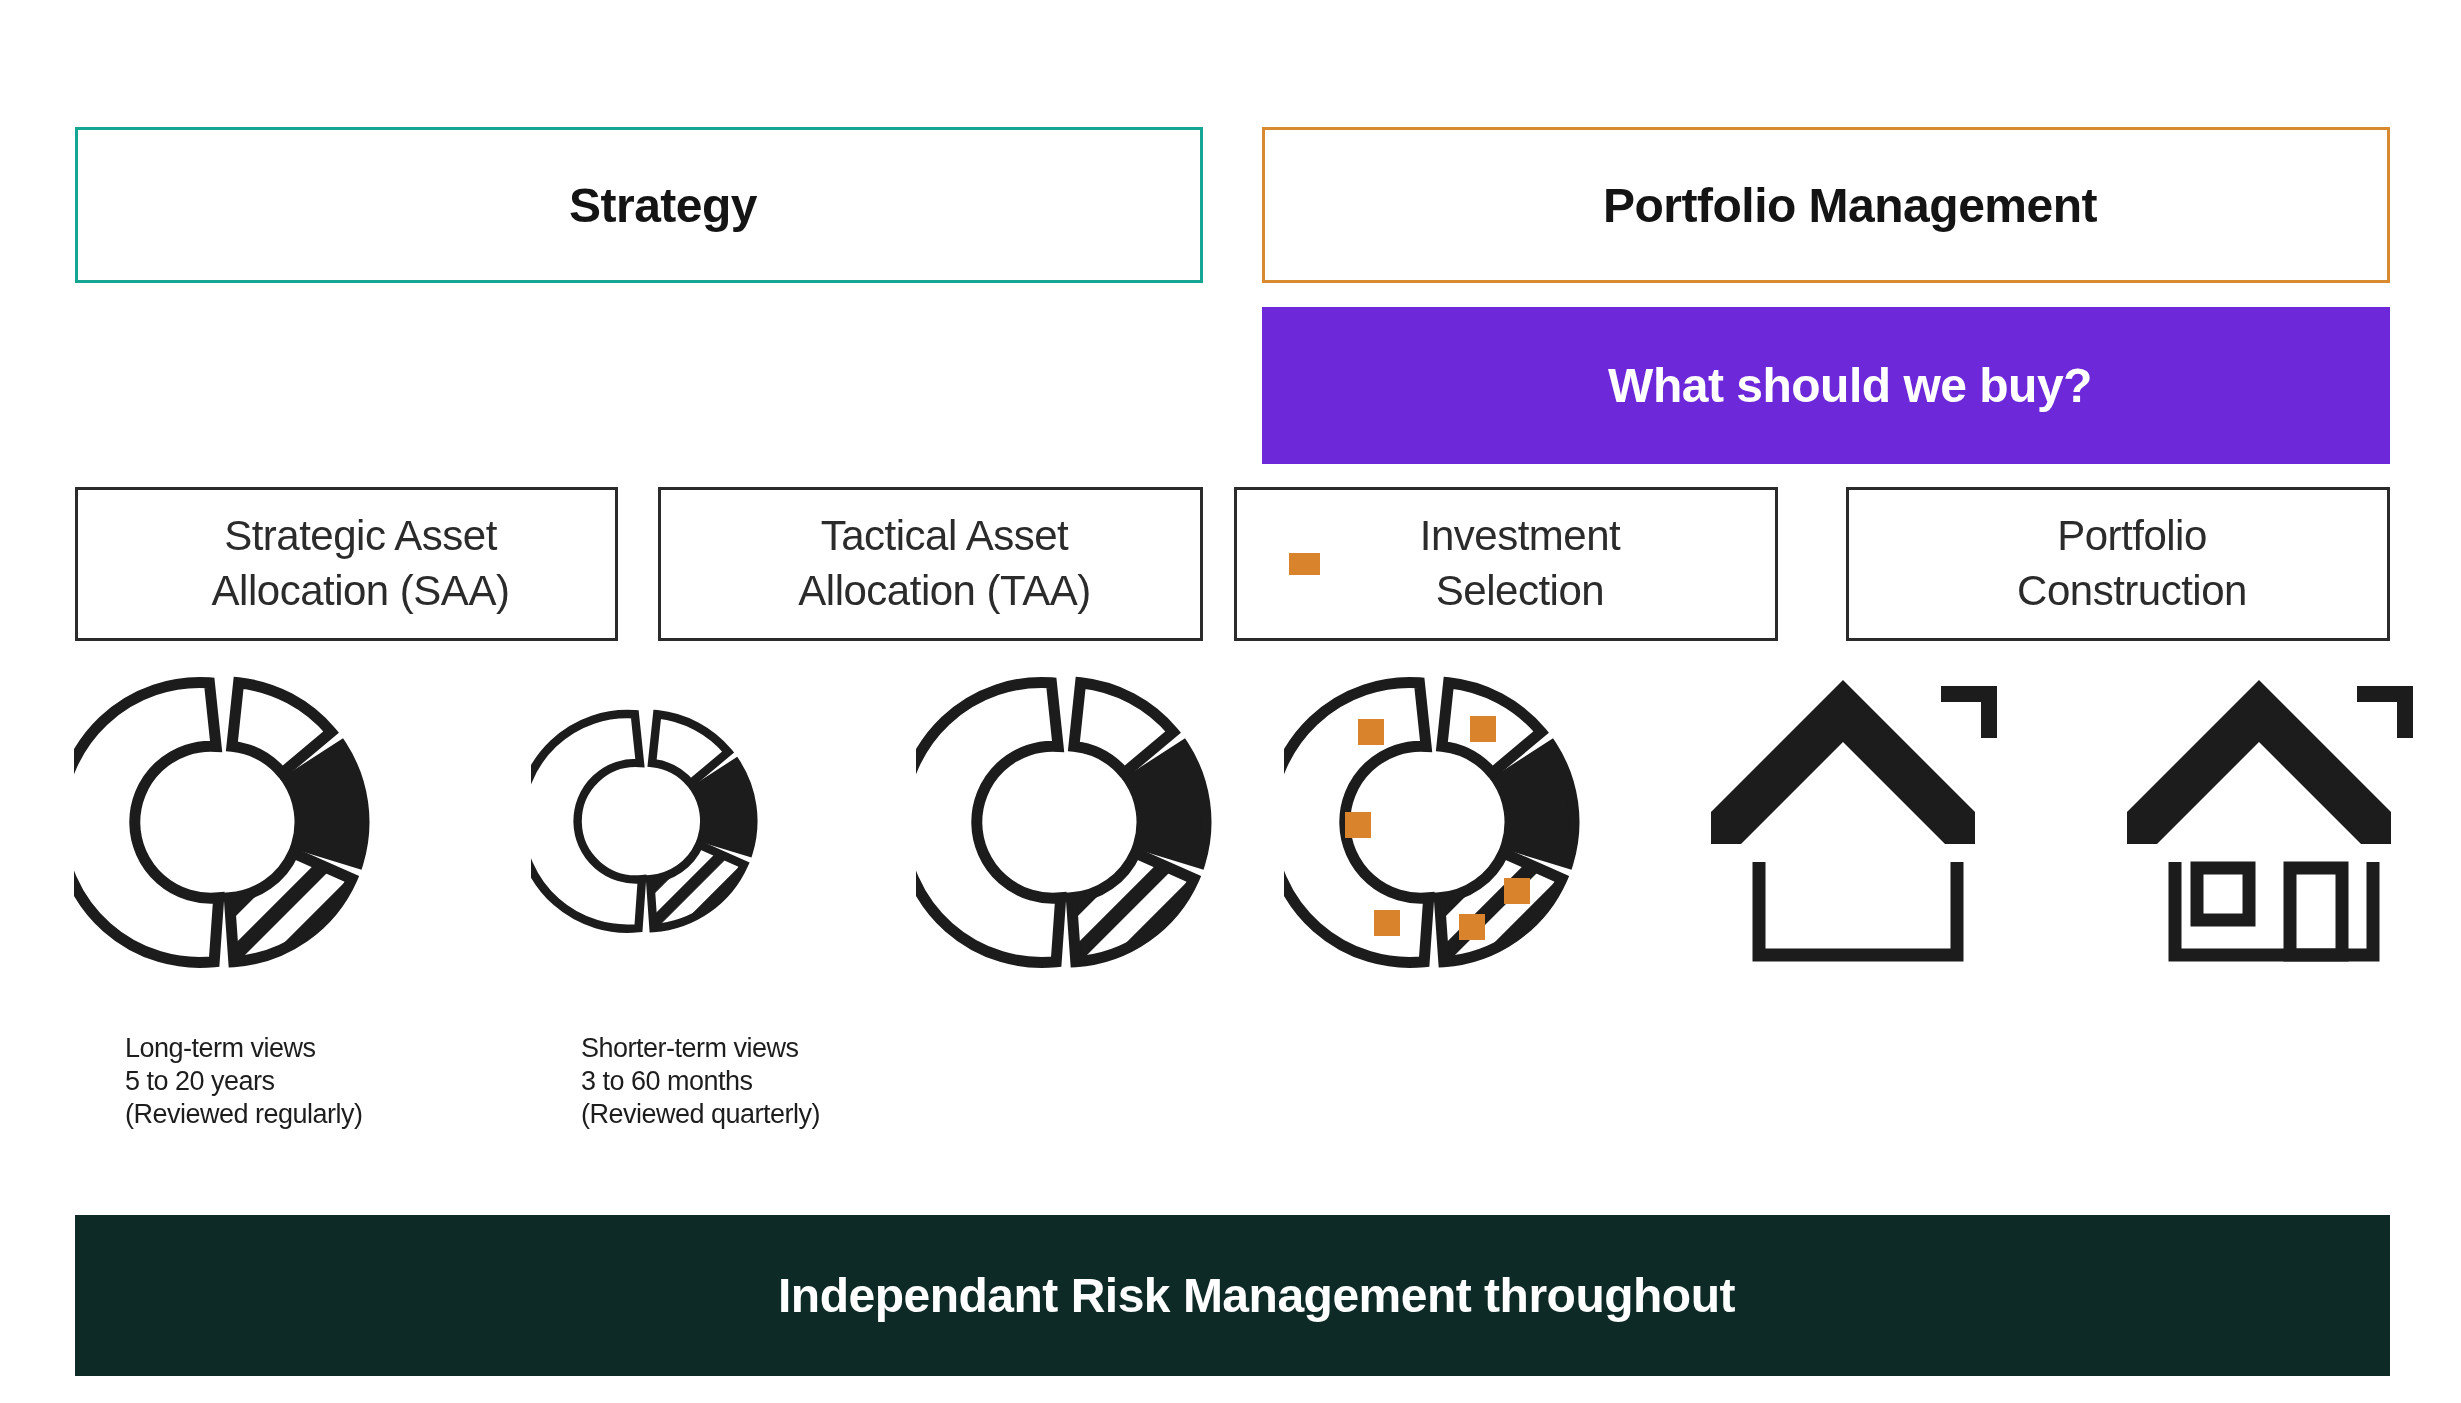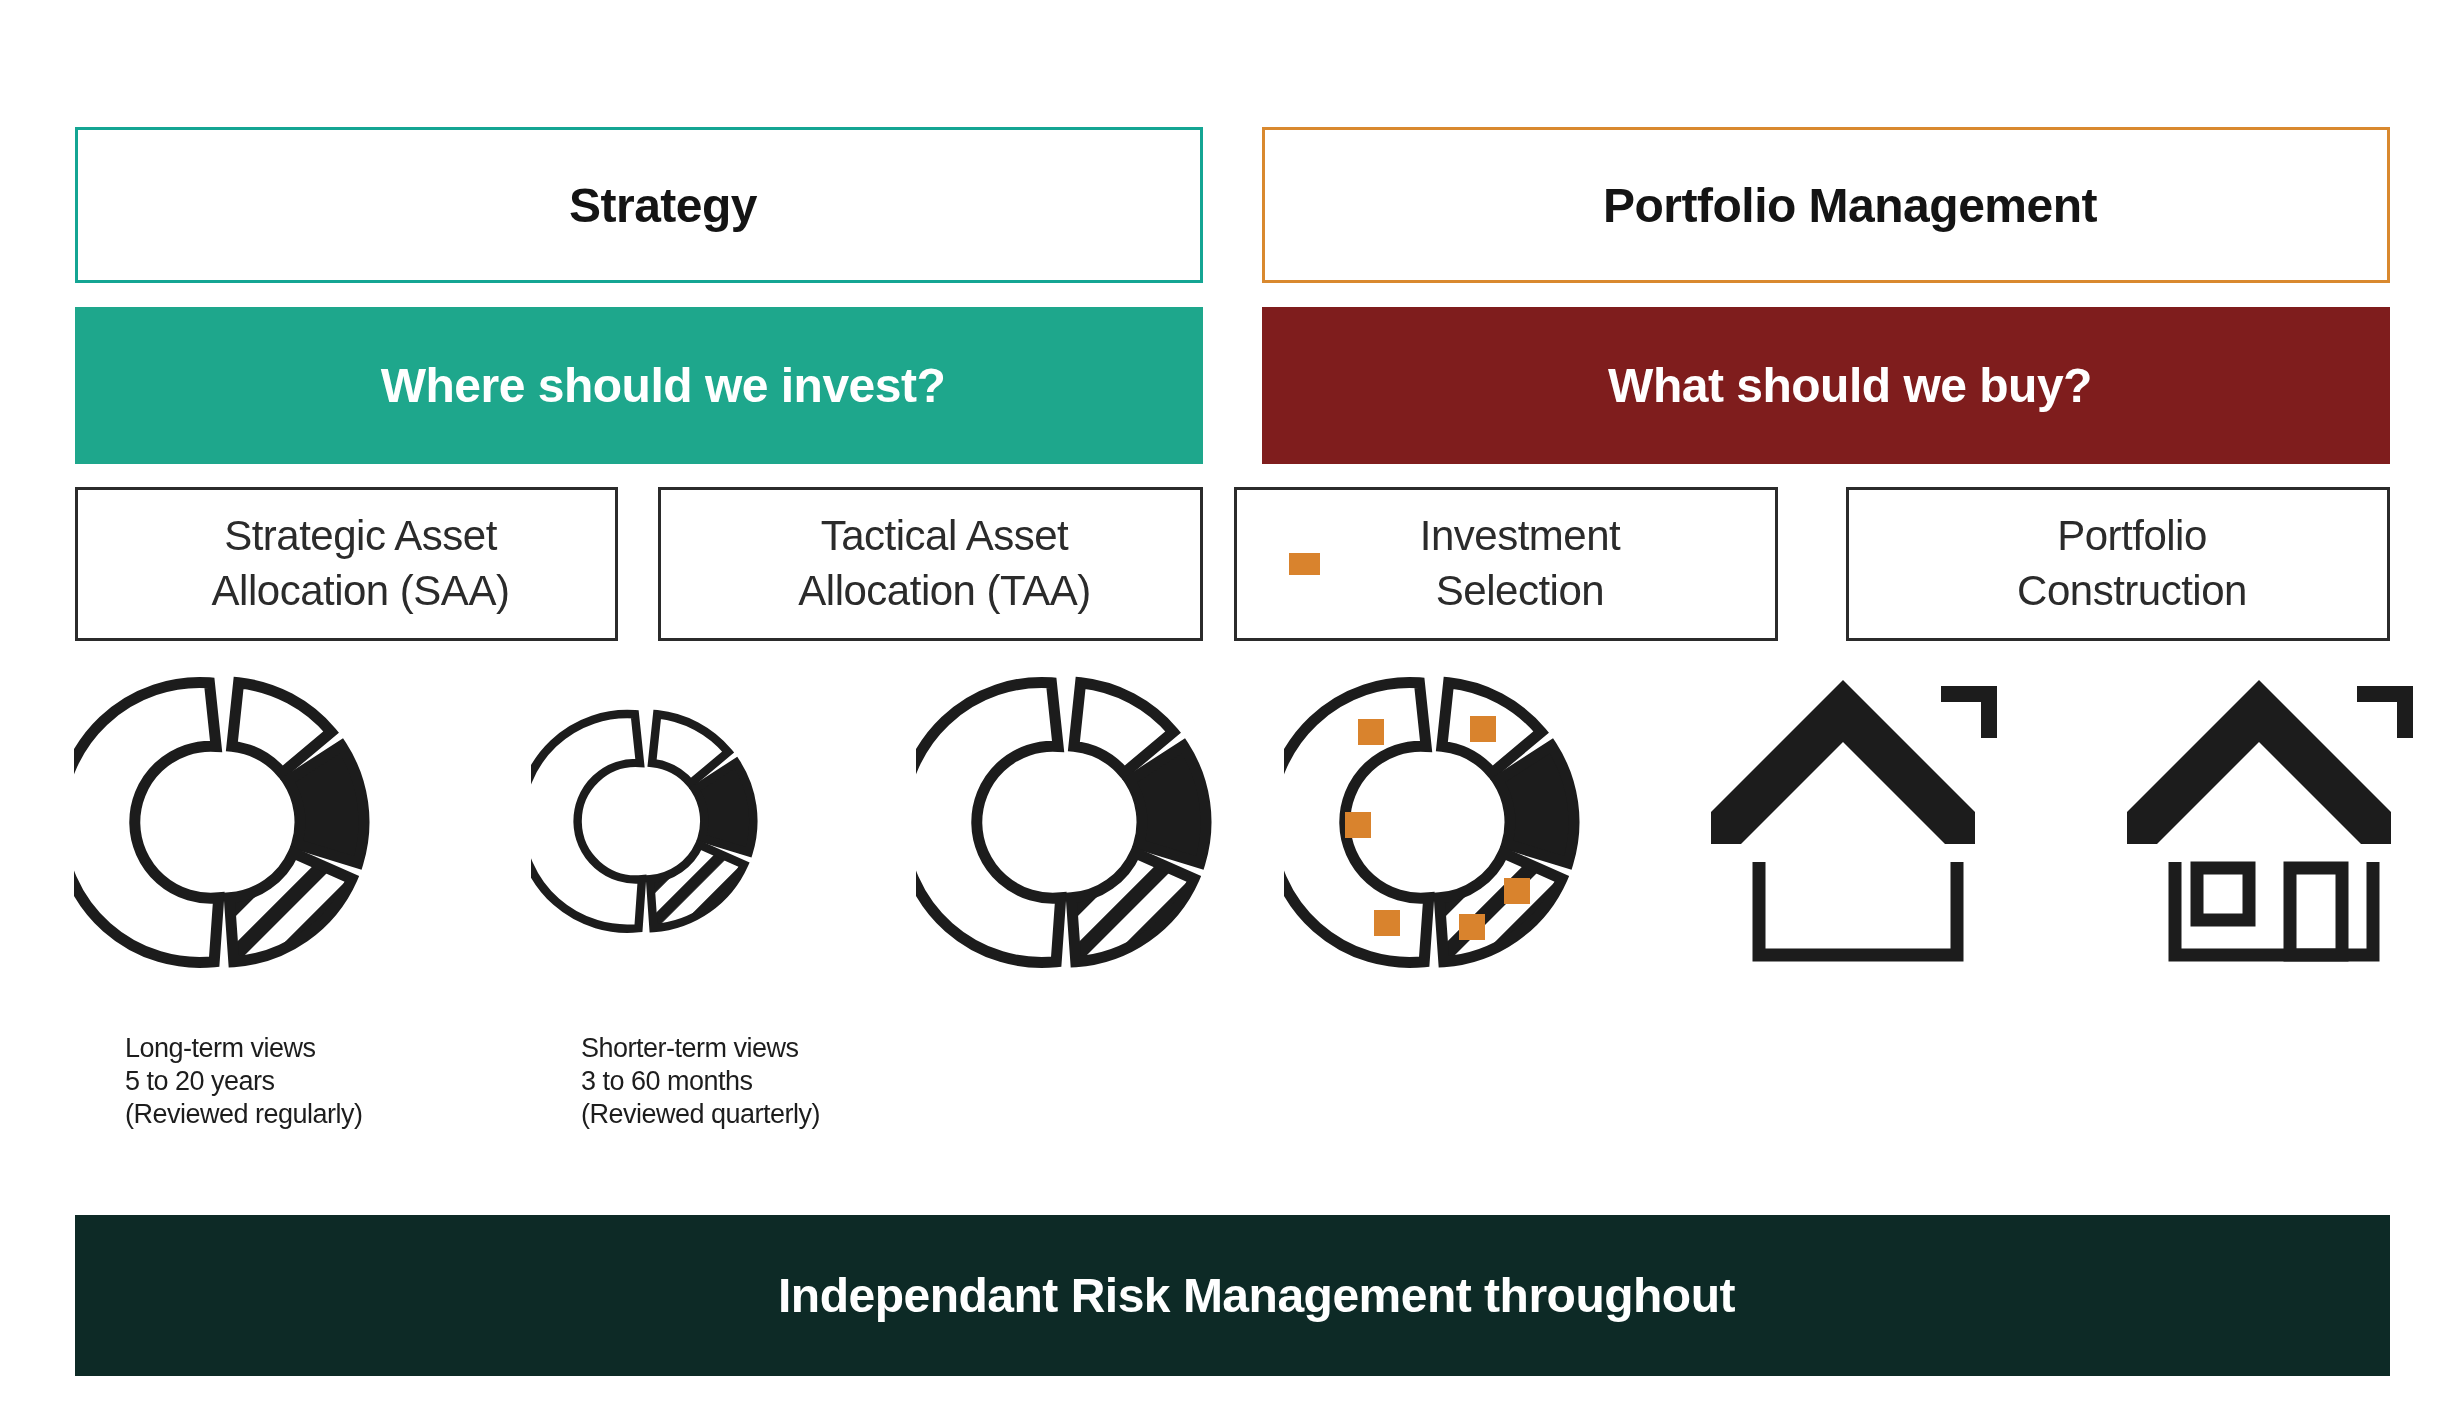--- a/index.html
+++ b/index.html
@@ -13,21 +13,21 @@
     display:flex;align-items:center;justify-content:center;
     font-size:48px;font-weight:700;color:#141414;letter-spacing:-0.5px;
   }
   .teal-b{border-color:#14a593;}
   .orange-b{border-color:#d9892f;}
   .bar{
     display:flex;align-items:center;justify-content:center;
     font-size:48px;font-weight:700;color:#ffffff;letter-spacing:-0.5px;
   }
   .bar.teal{background:#1ea78c;}
-  .bar.orange{background:#7f1d1d;justify-content:center;}
+  .bar.orange{background:#6d28d9;justify-content:center;}
   .sub-box{
     border:3px solid;background:#ffffff;position:absolute;box-sizing:border-box;
     display:flex;flex-direction:column;align-items:center;justify-content:center;
     font-size:42px;font-weight:400;color:#2b2b2b;line-height:1.3;text-align:center;
     letter-spacing:-0.5px;
     padding-left:28px;
   }
   .marker{
     position:absolute;left:52px;top:50%;transform:translateY(-50%);
     width:31px;height:22px;background:#d9832d;
@@ -65,23 +65,20 @@
     </defs>
   </svg>
 
   <div class="abs hdr-box teal-b" style="left:75px;top:127px;width:1128px;height:156px">
     <span>Strategy</span>
   </div>
   <div class="abs hdr-box orange-b" style="left:1262px;top:127px;width:1128px;height:156px">
     <span>Portfolio Management</span>
   </div>
 
-  <div class="abs bar teal" style="left:75px;top:307px;width:1128px;height:157px">
-    <span>Where should we invest?</span>
-  </div>
   <div class="abs bar orange" style="left:1262px;top:307px;width:1128px;height:157px">
     <span>What should we buy?</span>
   </div>
 
   <div class="sub-box teal-b" style="left:75px;top:487px;width:543px;height:154px">
     <span>Strategic Asset</span>
     <span>Allocation (SAA)</span>
   </div>
   <div class="sub-box teal-b" style="left:658px;top:487px;width:545px;height:154px">
     <span>Tactical Asset</span>

